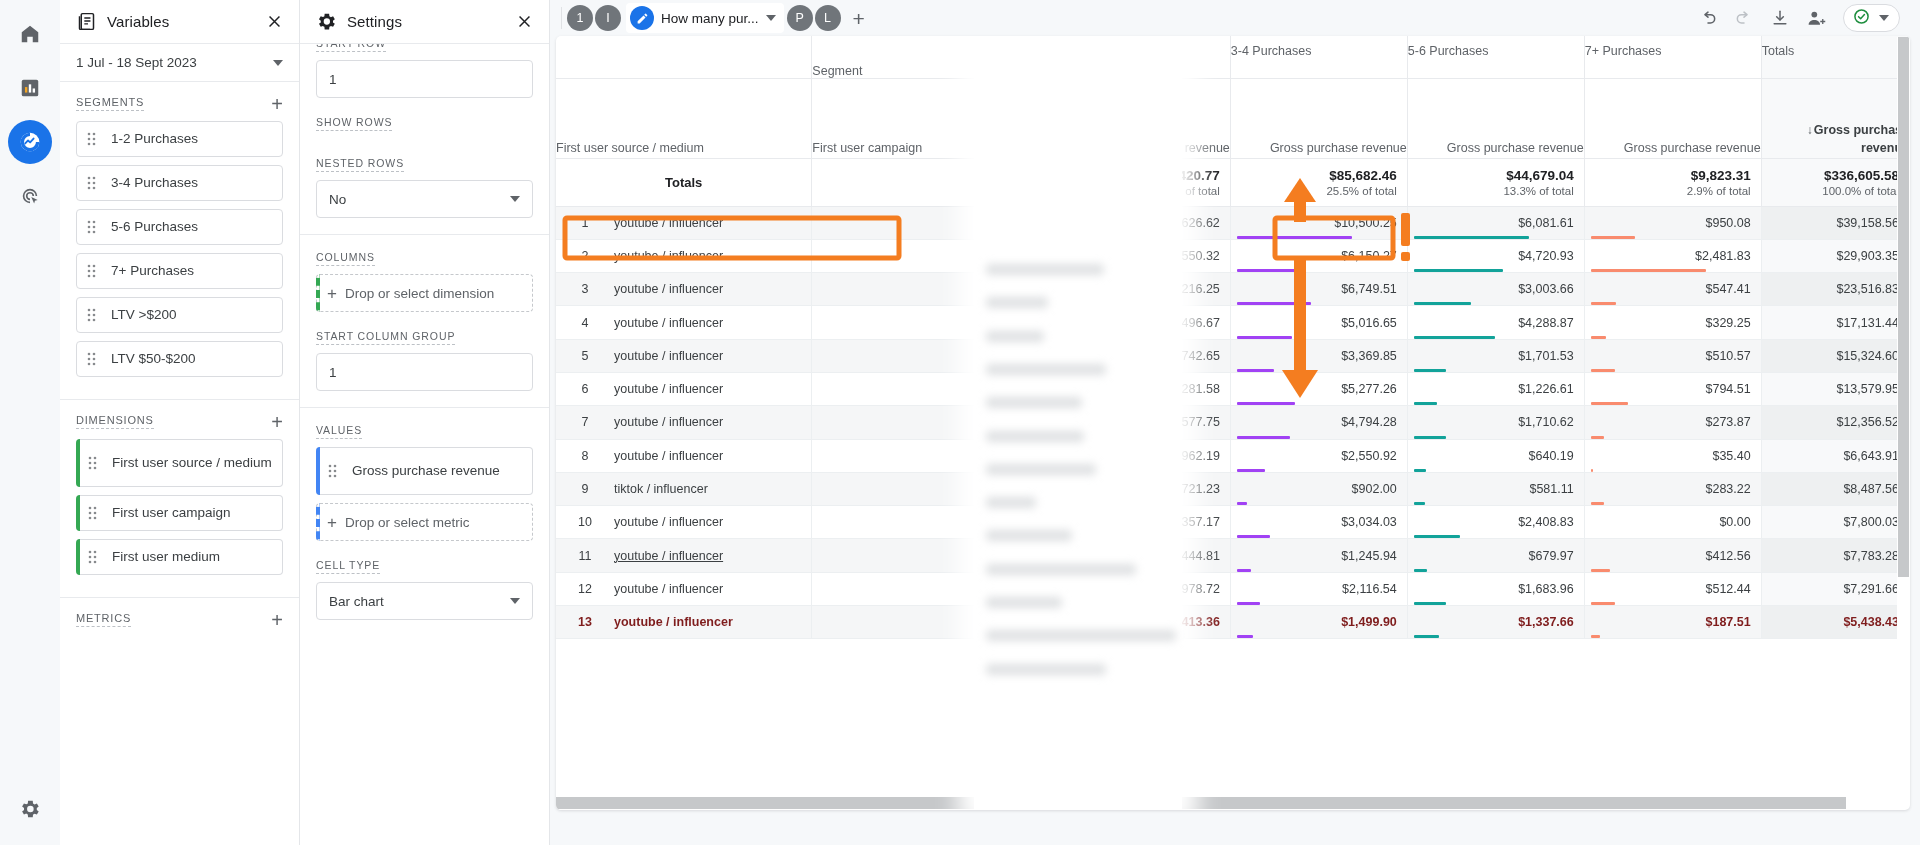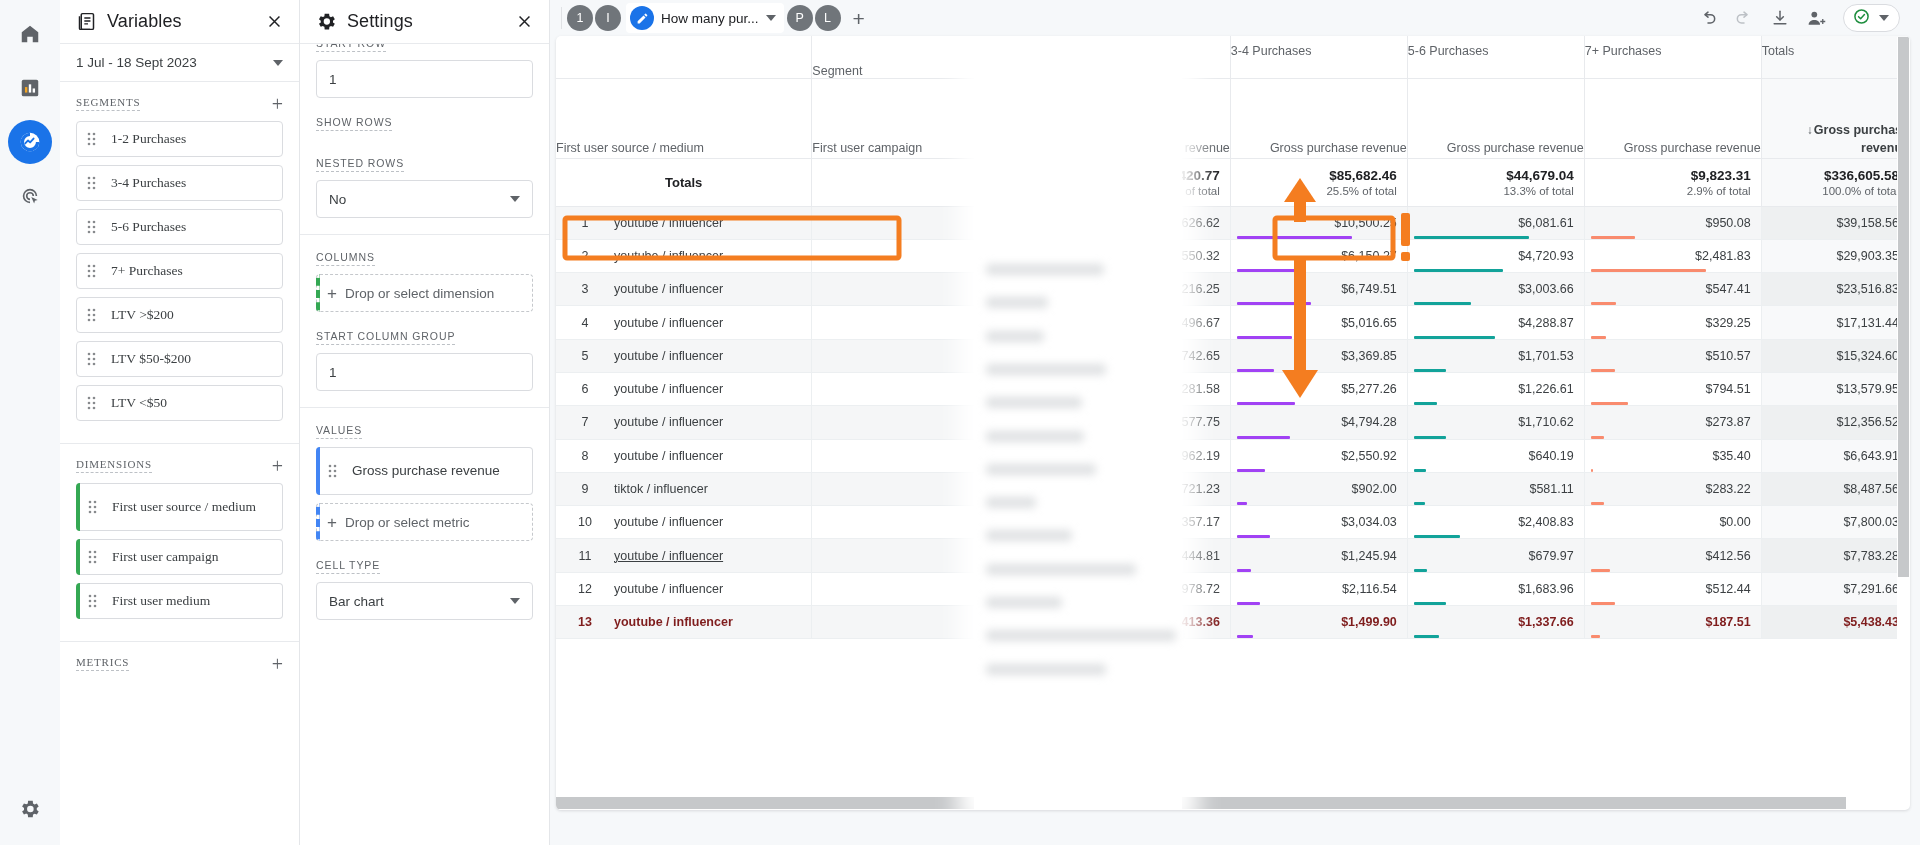--- a/index.html
+++ b/index.html
@@ -31,36 +31,36 @@
   
   .panel { background:#ffffff; height:845px; position:relative; border-right:1px solid #e4e6e9; }
   .panel-vars { width:240px; flex:0 0 240px; }
   .panel-settings { width:250px; flex:0 0 250px; }
 
   .panel-head {
     height:44px; display:flex; align-items:center; padding:0 14px 0 16px;
     border-bottom:1px solid #e8eaed; position:relative;
   }
   .panel-head .ph-icon { margin-right:10px; display:flex; }
-  .panel-head .ph-title { font-size:18px; color:#202124; letter-spacing:.1px; flex:1; }
+  .panel-head .ph-title { font-size:15px; color:#202124; letter-spacing:.1px; flex:1; }
   .panel-head .ph-close { cursor:pointer; display:flex; padding:2px; }
 
   .panel-body { position:relative; height:801px; overflow:hidden; }
 
   .daterow {
     height:38px; display:flex; align-items:center; padding:0 16px;
     border-bottom:1px solid #e8eaed; color:#3c4043; font-size:13.5px;
   }
   .daterow .dr-label { flex:1; }
   .caret-dn {
     width:0;height:0;border-left:5px solid transparent;border-right:5px solid transparent;
     border-top:6px solid #5f6368;
   }
 
-  .sect { padding:14px 16px 6px 16px;font-family:Liberation Serif, serif; }
+  .sect { padding:14px 16px 6px 16px; }
   .sect-hd {
     display:flex; align-items:center; justify-content:space-between;
     margin-bottom:10px;
   }
   .sect-title {
     font-size:11px; letter-spacing:.8px; color:#5f6368;
     border-bottom:1px dashed #bdc1c6; padding-bottom:2px;
   }
   .plus { font-size:20px; color:#5f6368; line-height:14px; cursor:pointer; user-select:none; }
 
@@ -360,33 +360,20 @@
               <svg width="9" height="14" viewBox="0 0 9 14" fill="#5f6368">
                 <circle cx="2" cy="2" r="1.3"></circle>
                 <circle cx="7" cy="2" r="1.3"></circle>
                 <circle cx="2" cy="7" r="1.3"></circle>
                 <circle cx="7" cy="7" r="1.3"></circle>
                 <circle cx="2" cy="12" r="1.3"></circle>
                 <circle cx="7" cy="12" r="1.3"></circle>
               </svg>
             </span>
             <span class="chip-label">LTV $50-$200</span>
-          </div>
-        <div class="chip">
-            <span class="grip">
-              <svg width="9" height="14" viewBox="0 0 9 14" fill="#5f6368">
-                <circle cx="2" cy="2" r="1.3"></circle>
-                <circle cx="7" cy="2" r="1.3"></circle>
-                <circle cx="2" cy="7" r="1.3"></circle>
-                <circle cx="7" cy="7" r="1.3"></circle>
-                <circle cx="2" cy="12" r="1.3"></circle>
-                <circle cx="7" cy="12" r="1.3"></circle>
-              </svg>
-            </span>
-            <span class="chip-label">LTV &lt;$50</span>
           </div>
       </div>
 
       <div class="divider"></div>
 
       <div class="sect">
         <div class="sect-hd">
           <span class="sect-title">DIMENSIONS</span>
           <span class="plus">+</span>
         </div>

